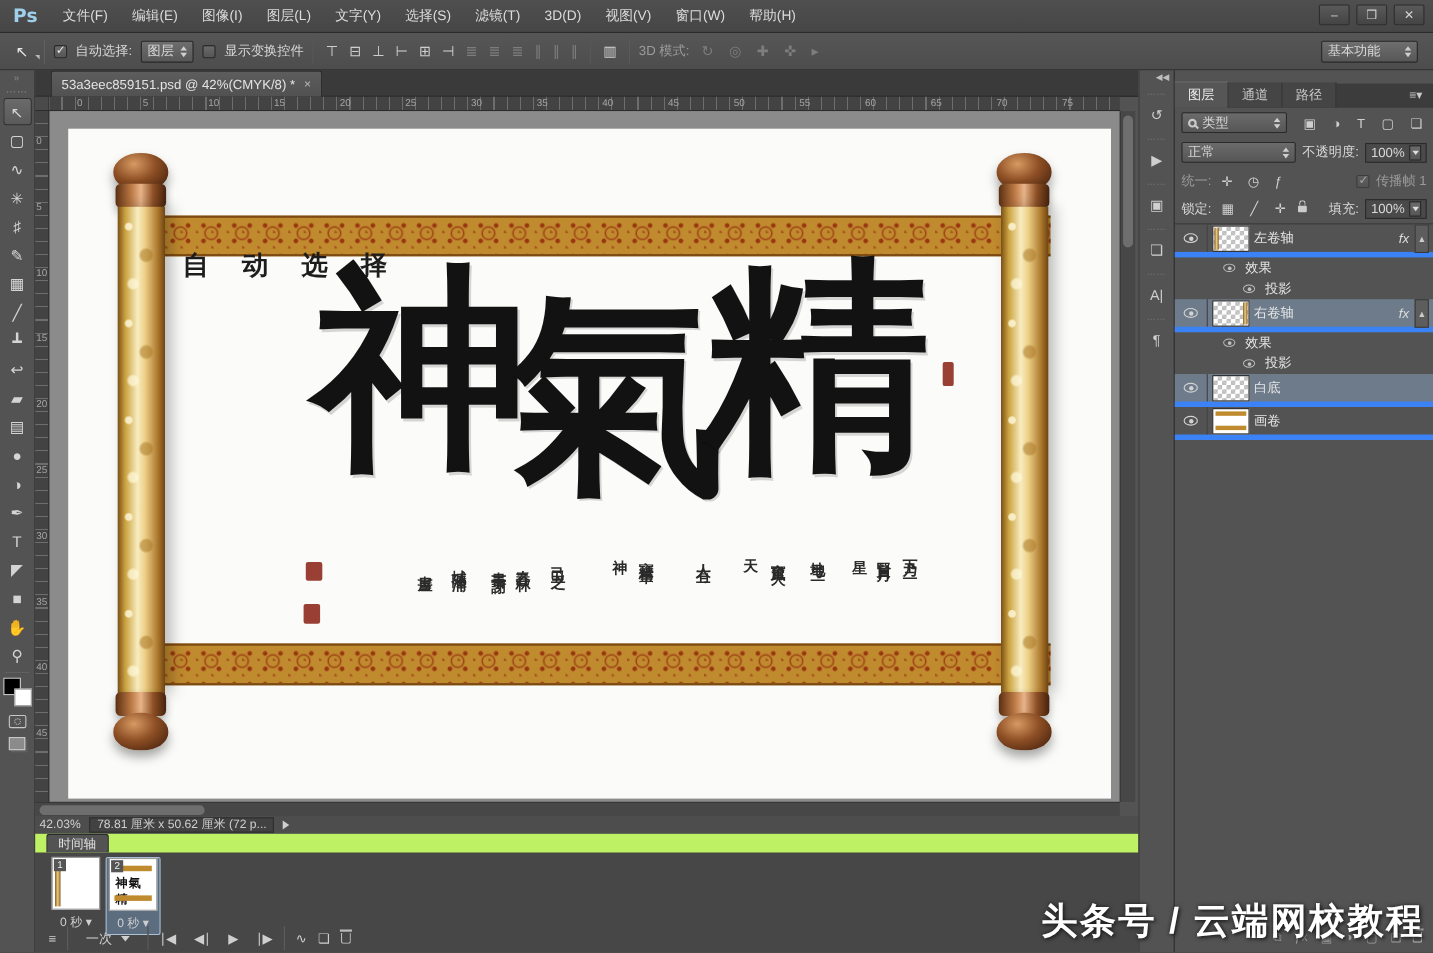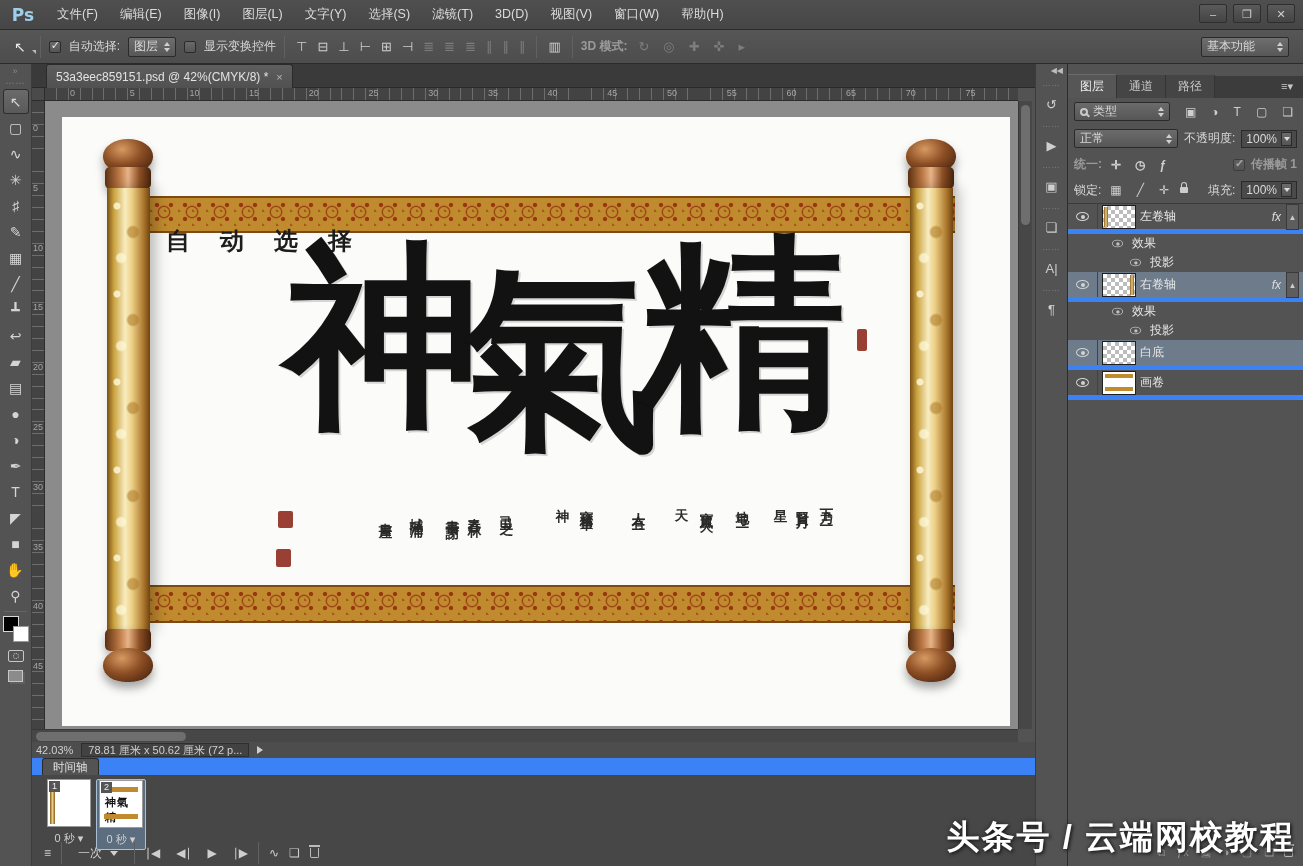--- a/index.html
+++ b/index.html
@@ -123,21 +123,21 @@
   .scrollv .thumb { position:absolute; left:2px; top:4px; width:9px; height:120px; background:#6e6e6e; border-radius:5px; }
   .scrollh { position:absolute; left:32px; top:729px; width:986px; height:13px; background:#474747; border-top:1px solid #383838; }
   .scrollh .thumb { position:absolute; left:4px; top:2px; width:150px; height:9px; background:#6e6e6e; border-radius:5px; }
   #statusbar { position:absolute; left:32px; top:742px; width:1003px; height:16px; background:#4d4d4d;
     display:flex; align-items:center; gap:8px; font-size:11px; color:#cfcfcf; padding-left:4px; }
   #docinfo { background:#424242; border:1px solid #2e2e2e; padding:0 6px; height:14px; line-height:13px; }
   .playtri { width:0; height:0; border-top:4px solid transparent; border-bottom:4px solid transparent; border-left:6px solid #cfcfcf; }
 
   
   #timeline { position:absolute; left:32px; top:758px; width:1003px; height:108px; background:#474747; }
-  #tl-tabs { height:17px; background:#3b82f6; display:flex;align-items:center; }
+  #tl-tabs { height:17px; background:#bef264; display:flex;align-items:center; }
   #tl-tab { background:#535353; border:1px solid #2b2b2b; border-bottom:none; border-radius:3px 3px 0 0;
     padding:1px 10px 0; font-size:11.5px; color:#e0e0e0; margin-left:10px; }
   .frame { position:absolute; top:4px; width:50px; }
   .frame .cell { width:44px; height:48px; margin:0 auto; background:#fff; border:1px solid #9a9a9a; position:relative; }
   .frame .num { position:absolute; left:1px; top:1px; background:#555; color:#eee; font-size:9px;
     padding:0 3px; line-height:11px; }
   .frame .delay { text-align:center; font-size:11px; color:#cfcfcf; margin-top:4px; }
   .frame.selected { background:#5d6d80; border:1px solid #a9c0d6; border-radius:2px; padding-bottom:2px; }
   .thumb-rod { position:absolute; left:2px; top:4px; width:5px; height:40px;
     background:linear-gradient(90deg,#8a5c1d,#e8cd86,#8a5c1d); }
@@ -166,21 +166,21 @@
   .lp-tab.active { background:#565656; color:#ececec; border-top:1px solid #6a6a6a; }
   #lp-menu { margin-left:auto; padding:3px 8px; color:#c9c9c9; font-size:11px; }
   .lp-row { display:flex; align-items:center; gap:6px; padding:4px 6px; font-size:12px; }
   .minibox { height:19px; background:linear-gradient(#6b6b6b,#565656); border:1px solid #2a2a2a; border-radius:2px;
     display:inline-flex; align-items:center; gap:5px; padding:0 5px; }
   .valbox { height:18px; background:#4a4a4a; border:1px solid #2a2a2a; display:inline-flex; align-items:center;
     padding:0 4px; gap:4px; }
   .valbox .dnbtn { width:11px; height:14px; background:linear-gradient(#6b6b6b,#555); border:1px solid #2a2a2a;
     display:flex; align-items:center; justify-content:center; }
   .valbox .dnbtn i { border-left:3px solid transparent; border-right:3px solid transparent; border-top:4px solid #ddd; }
-  .dimtxt { color:#9b9b9b;font-weight:bold; }
+  .dimtxt { color:#9b9b9b; }
   .mag { width:8px; height:8px; border:2px solid #c9c9c9; border-radius:50%; position:relative; display:inline-block; }
   .mag::after { content:""; position:absolute; width:5px; height:2px; background:#c9c9c9;
     transform:rotate(45deg); right:-4px; bottom:-2px; }
   .sq-ic { font-size:12px; color:#cfcfcf; padding:0 3px; }
 
   
   #layerlist { border-top:1px solid #3a3a3a; }
   .lrow { display:flex; align-items:center; height:30px; border-bottom:5px solid #3b82f6; position:relative; padding-right:4px; }
   .lrow[data-type="fxgroup"], .lrow[data-type="fxitem"] { height:19px; border-bottom:none; }
   .lrow.selected { background:#6d7b8a; }

